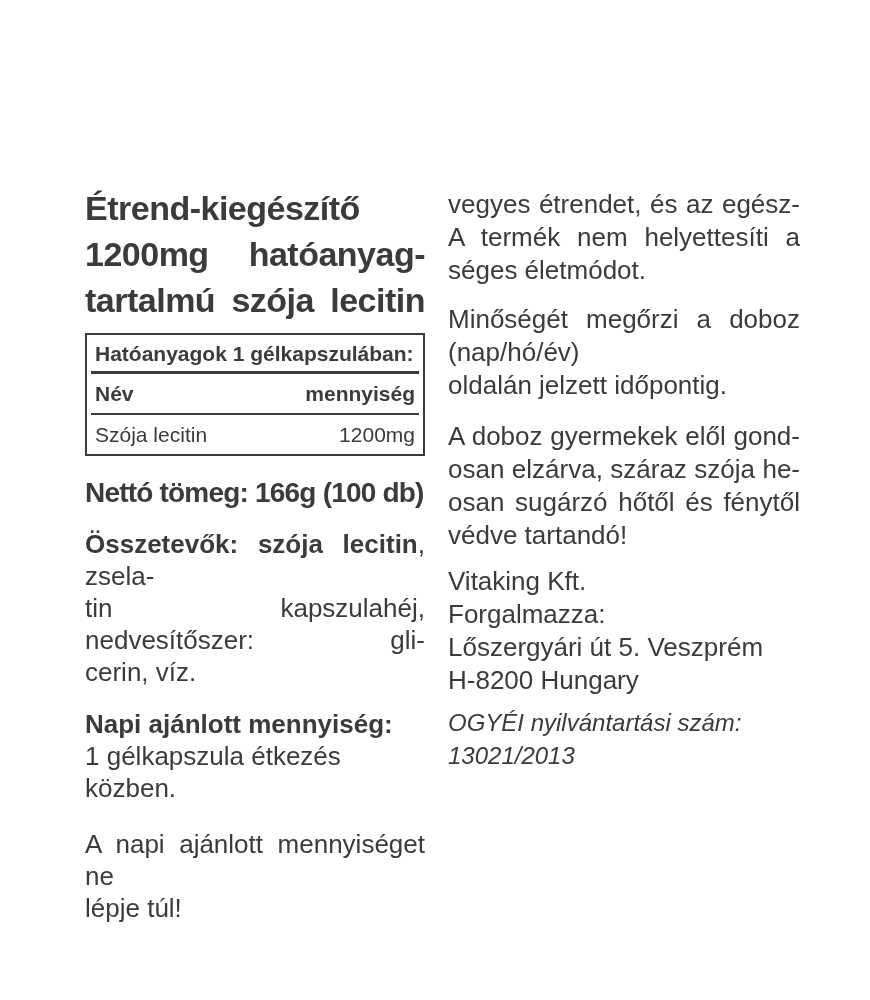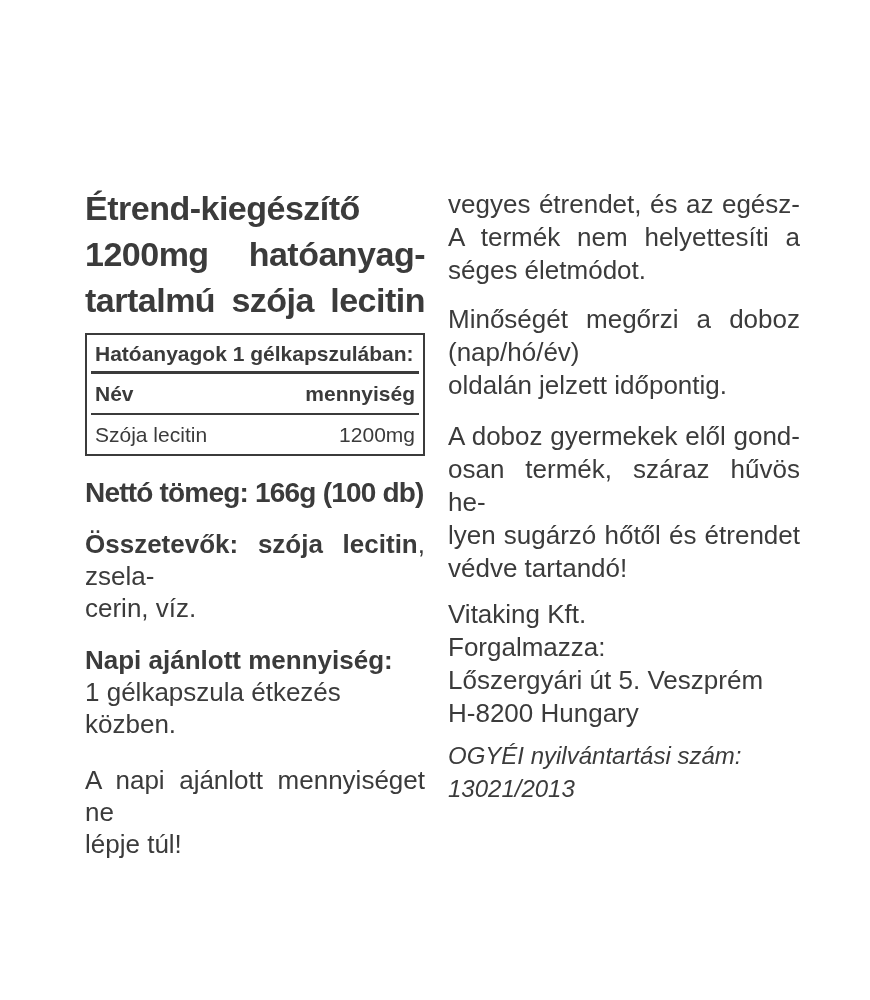--- a/index.html
+++ b/index.html
@@ -70,20 +70,21 @@
       <div class="t-row">
         <span>Szója lecitin</span>
         <span>1200mg</span>
       </div>
     </div>
 
     <div class="netto">Nettó tömeg: 166g (100 db)</div>
 
     <div class="para">
       <div class="j"><span class="b">Összetevők: szója lecitin</span><span>, zsela-</span></div>
+      <div class="j">tin kapszulahéj, nedvesítőszer: gli-</div>
       <div>cerin, víz.</div>
     </div>
 
     <div class="daily">
       <div class="b">Napi ajánlott mennyiség:</div>
       <div>1 gélkapszula étkezés közben.</div>
     </div>
 
     <div class="para warning">
       <div class="j">A napi ajánlott mennyiséget ne</div>
@@ -101,22 +102,22 @@
     </div>
 
     <div class="para p2">
       <div class="j">Minőségét megőrzi a doboz</div>
       <div>(nap/hó/év)</div>
       <div>oldalán jelzett időpontig.</div>
     </div>
 
     <div class="para p3">
       <div class="j">A doboz gyermekek elől gond-</div>
-      <div class="j">osan termék, száraz hűvös he-</div>
-      <div class="j">lyen sugárzó hőtől és étrendet</div>
+      <div class="j">osan elzárva, száraz szója he-</div>
+      <div class="j">osan sugárzó hőtől és fénytől</div>
       <div>védve tartandó!</div>
     </div>
 
     <div class="para p4">
       <div>Vitaking Kft.</div>
       <div>Forgalmazza:</div>
       <div>Lőszergyári út 5. Veszprém</div>
       <div>H-8200 Hungary</div>
     </div>
 

